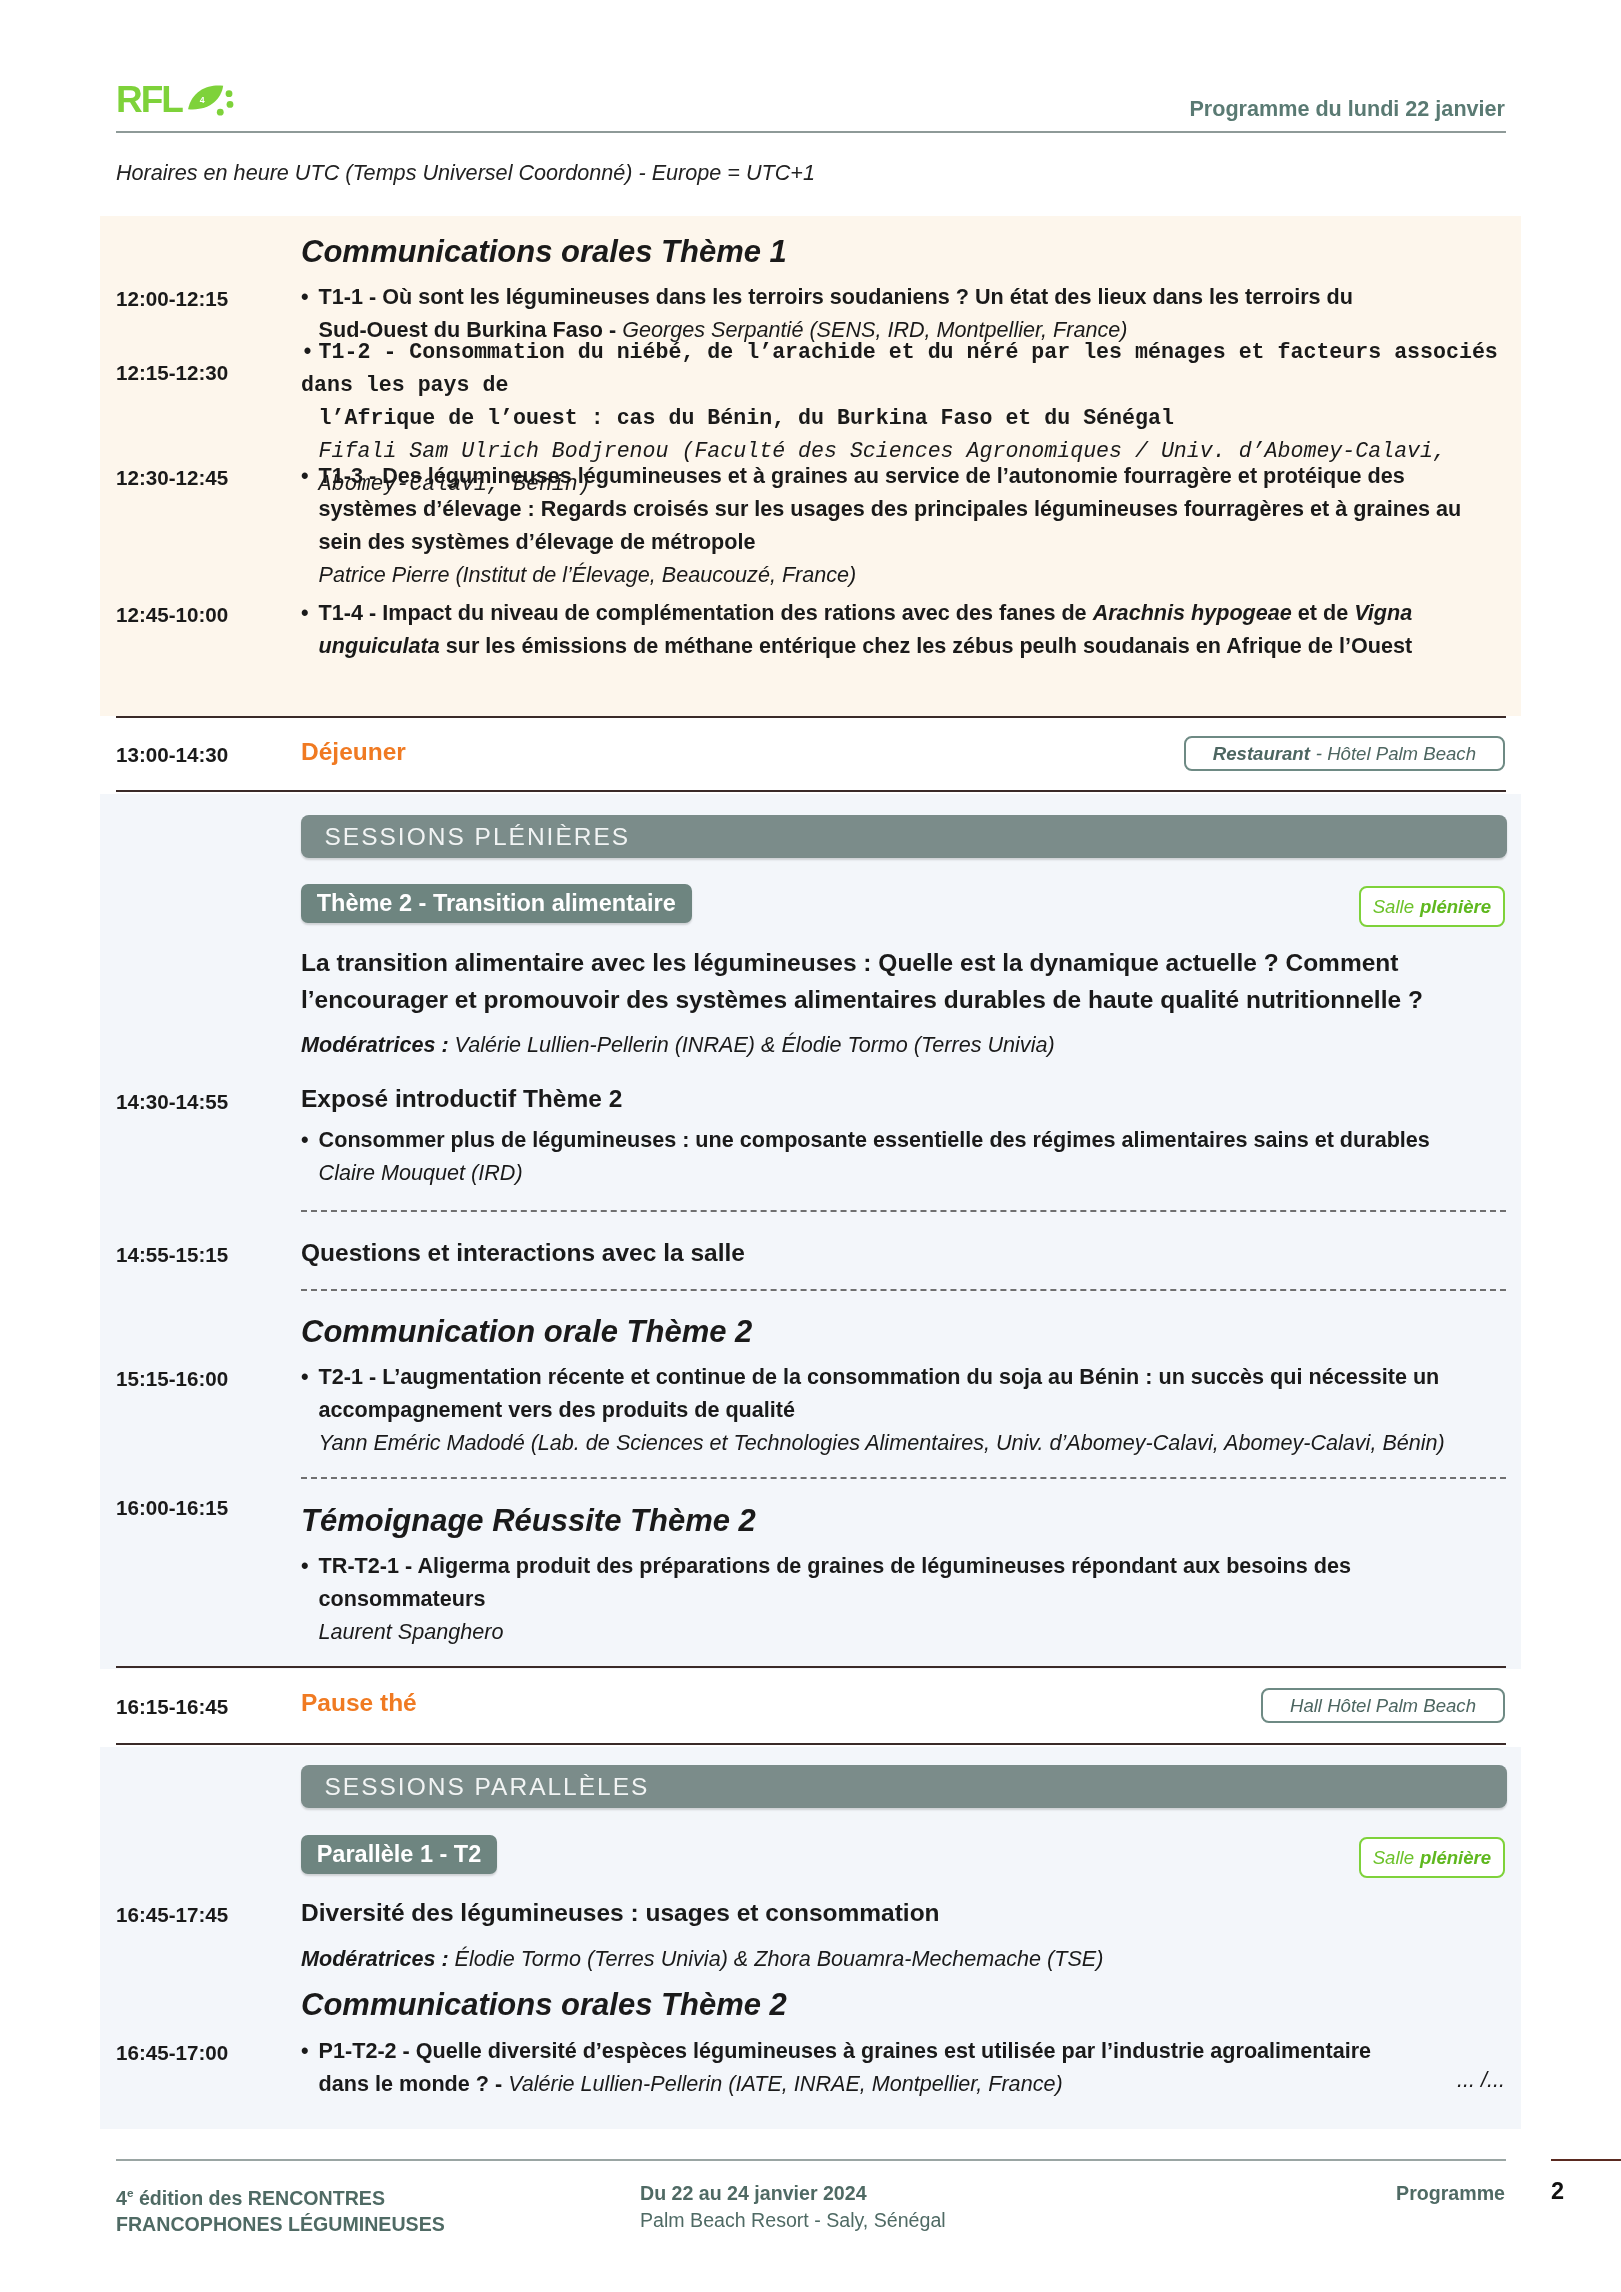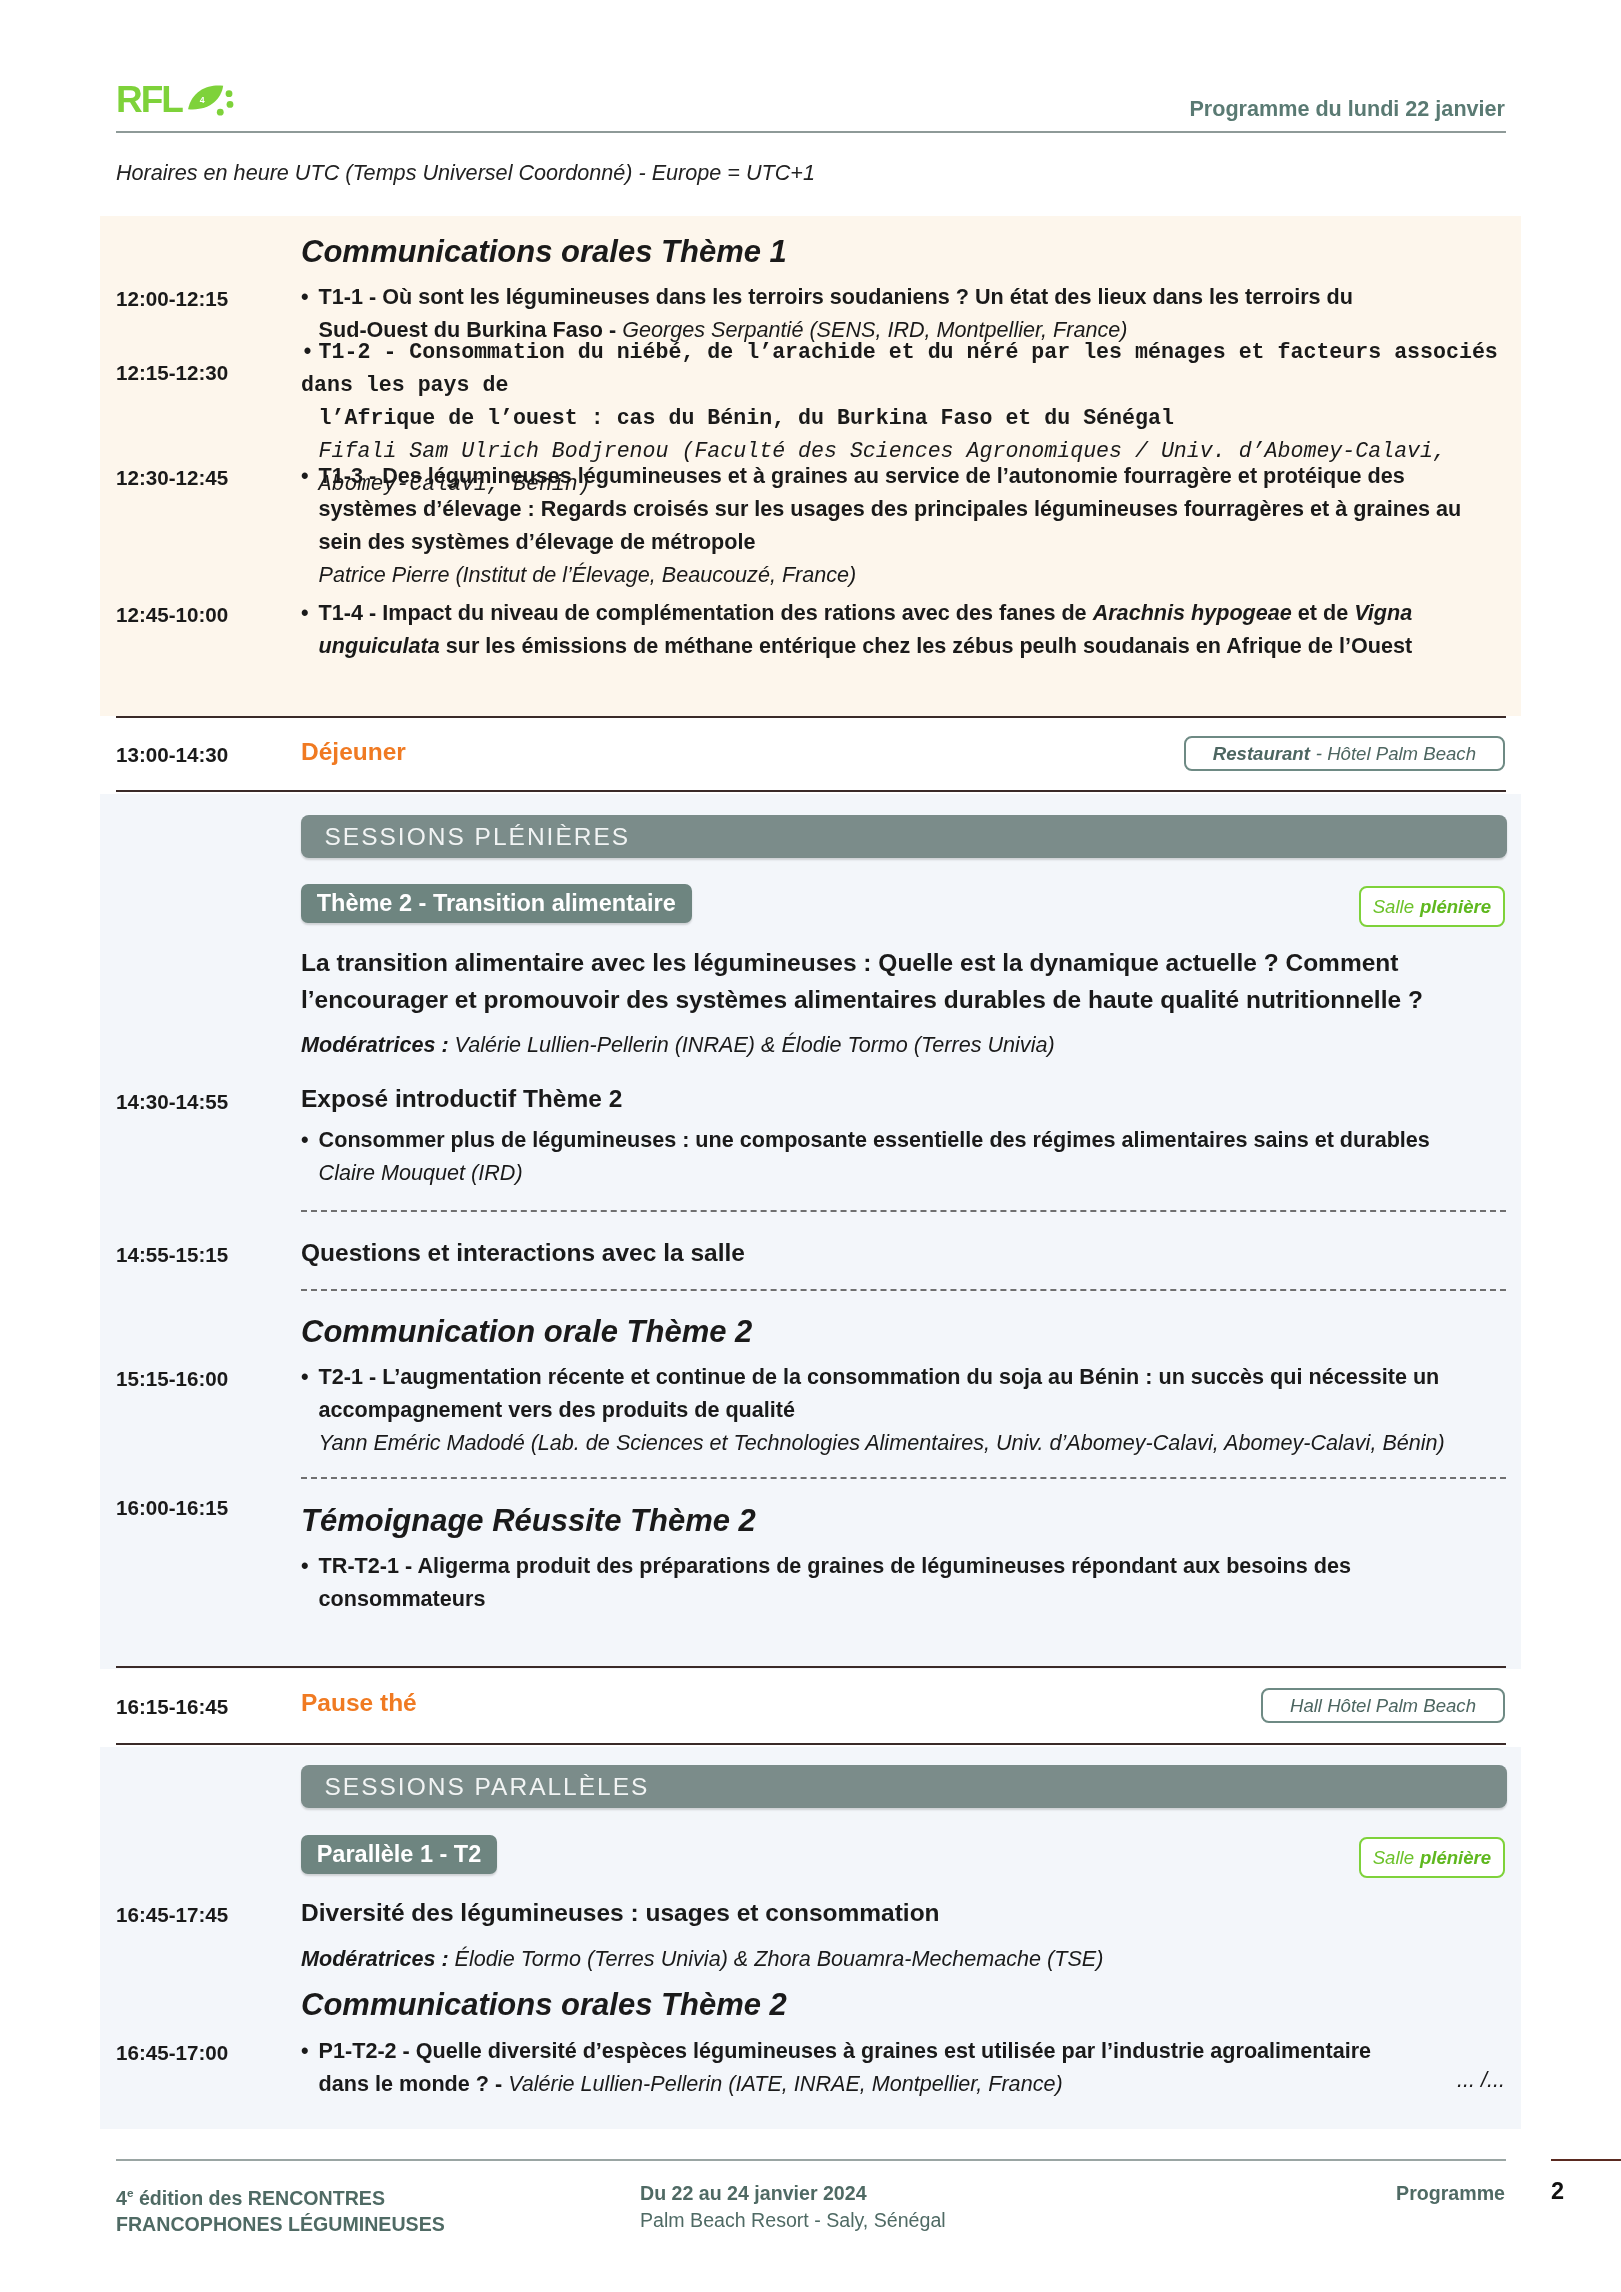--- a/index.html
+++ b/index.html
@@ -147,20 +147,21 @@
   <div class="talk indent">accompagnement vers des produits de qualité</div>
   <div class="author indent">Yann Eméric Madodé (Lab. de Sciences et Technologies Alimentaires, Univ. d’Abomey-Calavi, Abomey-Calavi, Bénin)</div>
 </div>
 <div class="abs hr-dash" style="top:1477px;"></div>
 
 <div class="abs content sec-label" style="top:1504px;">Témoignage Réussite Thème 2</div>
 <div class="abs time" style="top:1496px;text-align:right;">16:00-16:15</div>
 <div class="abs content" style="top:1549px;">
   <div class="talk"><span class="bullet">•</span><span>TR-T2-1</span> - <span>Aligerma produit des préparations de graines de légumineuses répondant aux besoins des</span></div>
   <div class="talk indent">consommateurs</div>
+  <div class="author indent">Laurent Spanghero</div>
 </div>
 
 <div class="abs hr-solid" style="top:1666px;"></div>
 
 <div class="abs time" style="top:1695px;">16:15-16:45</div>
 <div class="abs break-label" style="top:1689px;">Pause thé</div>
 <div class="abs loc-badge" style="top:1688px;font-style:italic;">Hall Hôtel Palm Beach</div>
 <div class="abs hr-solid" style="top:1743px;"></div>
 
 <div class="abs block-blue2"></div>

